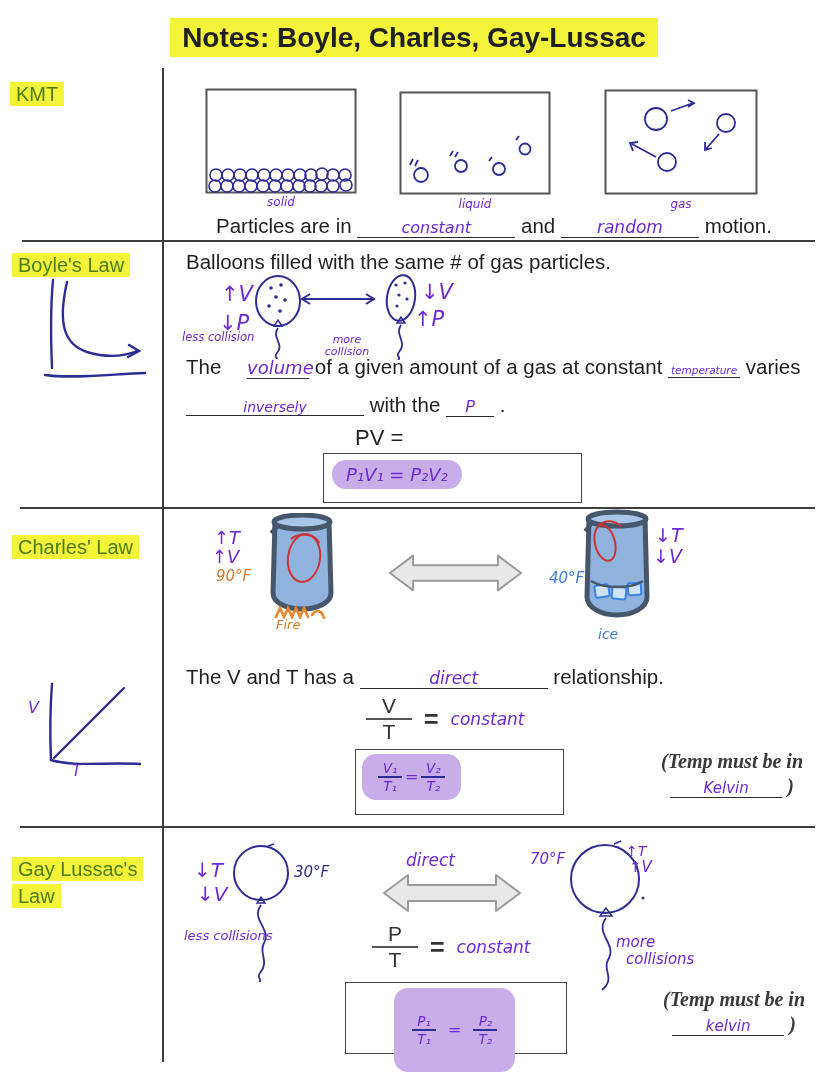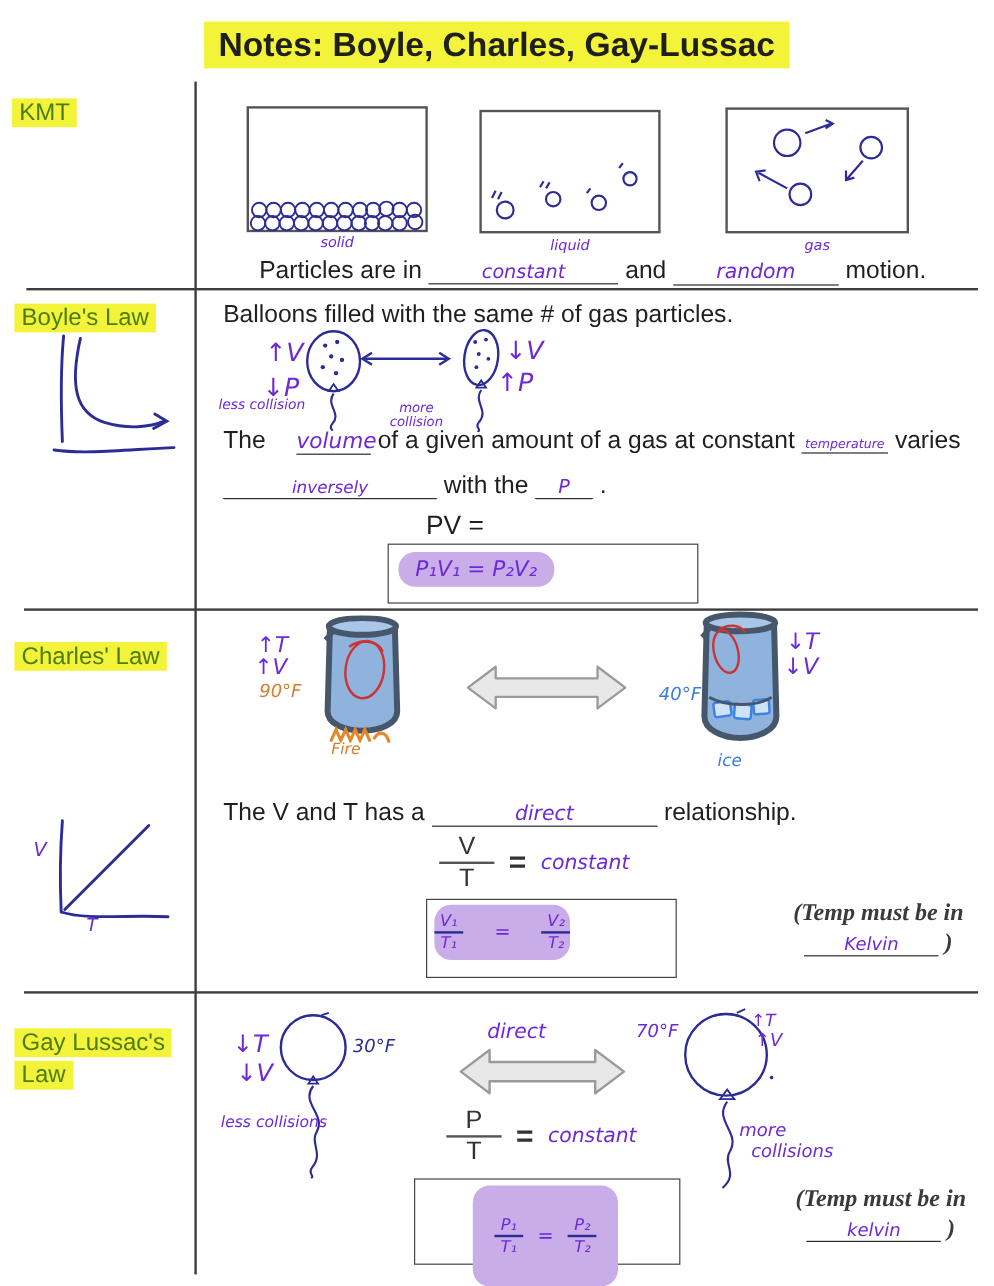--- a/index.html
+++ b/index.html
@@ -272,21 +272,21 @@
     <g fill="none" stroke="#2c2c96" stroke-width="2.4" stroke-linecap="round">
       <path d="M20,6 C18,32 18,60 19,82"></path>
       <path d="M19,82 C40,89 75,84 108,86"></path>
       <path d="M22,80 L92,10"></path>
     </g>
   </svg>
   <span class="abs hw" style="left:28px; top:698px; font-size:16px;">V</span>
   <span class="abs hw" style="left:72px; top:762px; font-size:15px;">T</span>
 
   <div class="fbox" style="left:355px; top:749px; width:207px; height:64px;">
-    <span class="purple-blob" style="position:absolute; left:6px; top:4px; padding:6px 0; gap:26px;">
+    <span class="purple-blob" style="position:absolute; left:6px; top:4px; padding:6px 16px; gap:3px;">
       <span class="hwfrac hw" style="font-size:13.5px;">
         <span>V₁</span>
         <span class="bar" style="width:24px;"></span>
         <span>T₁</span>
       </span>
       <span class="hw" style="font-size:16px;">=</span>
       <span class="hwfrac hw" style="font-size:13.5px;">
         <span>V₂</span>
         <span class="bar" style="width:24px;"></span>
         <span>T₂</span>

